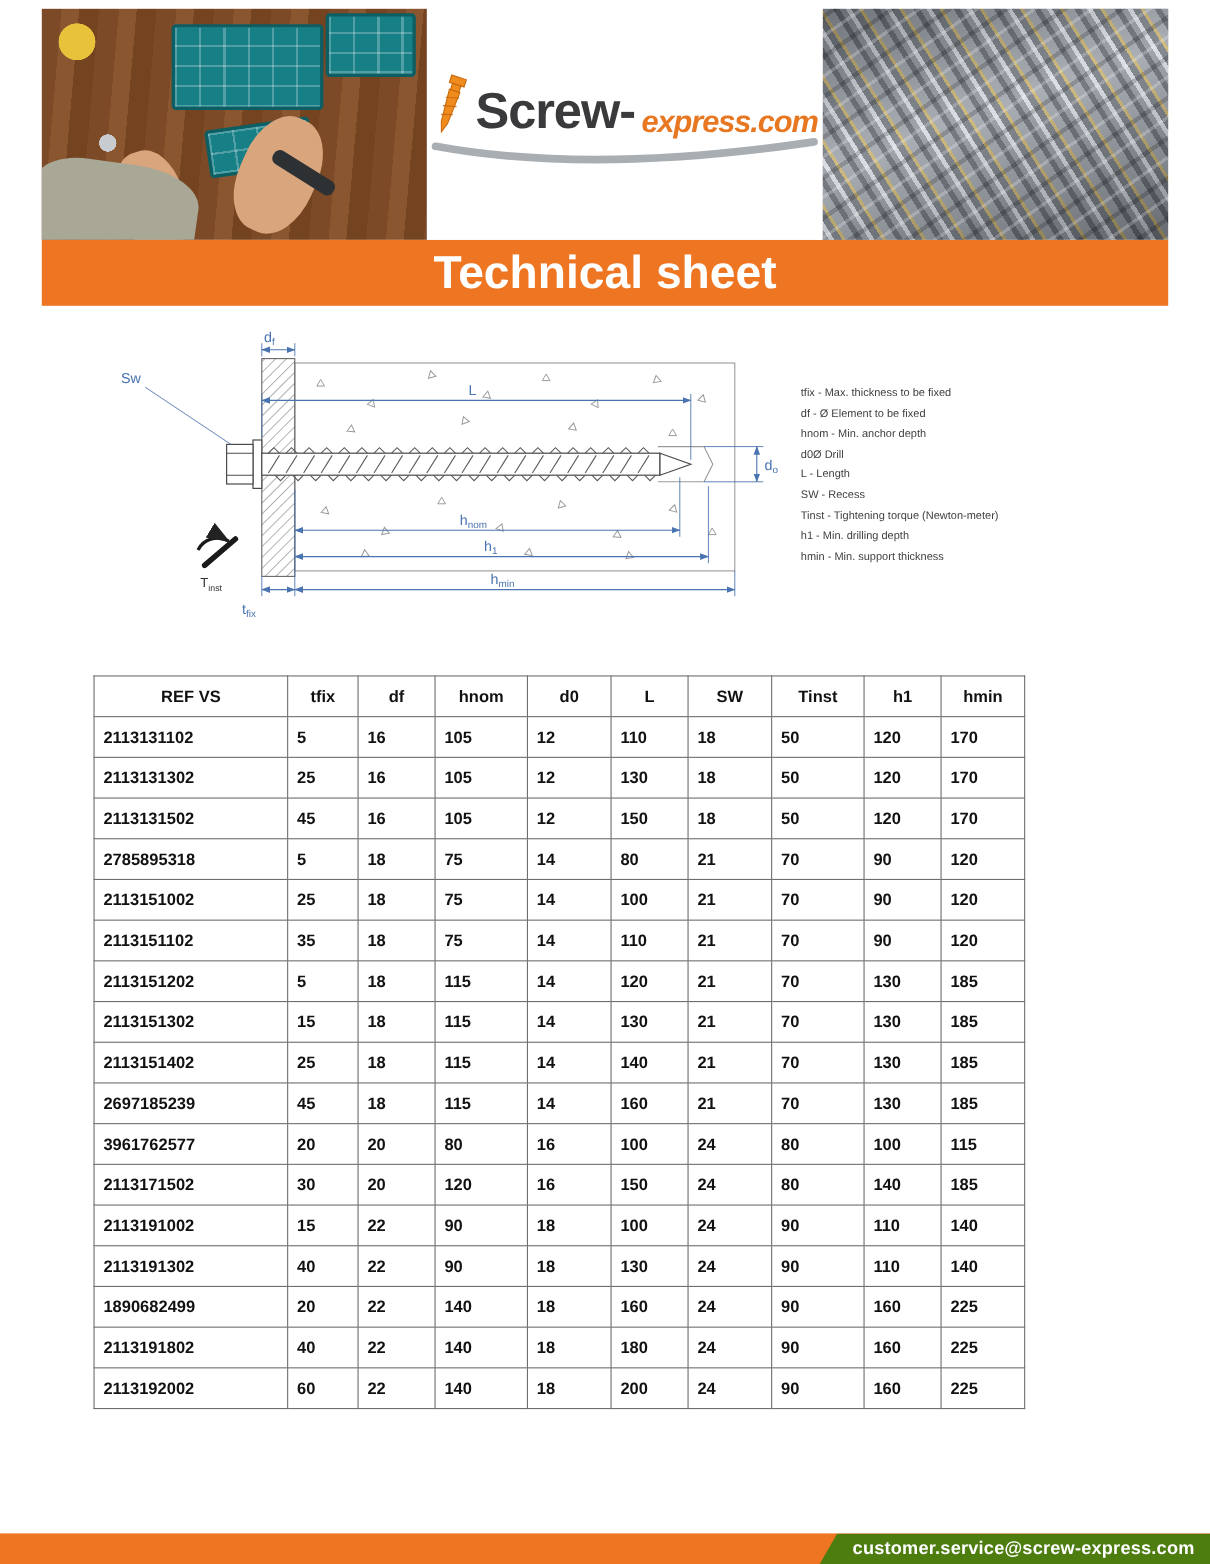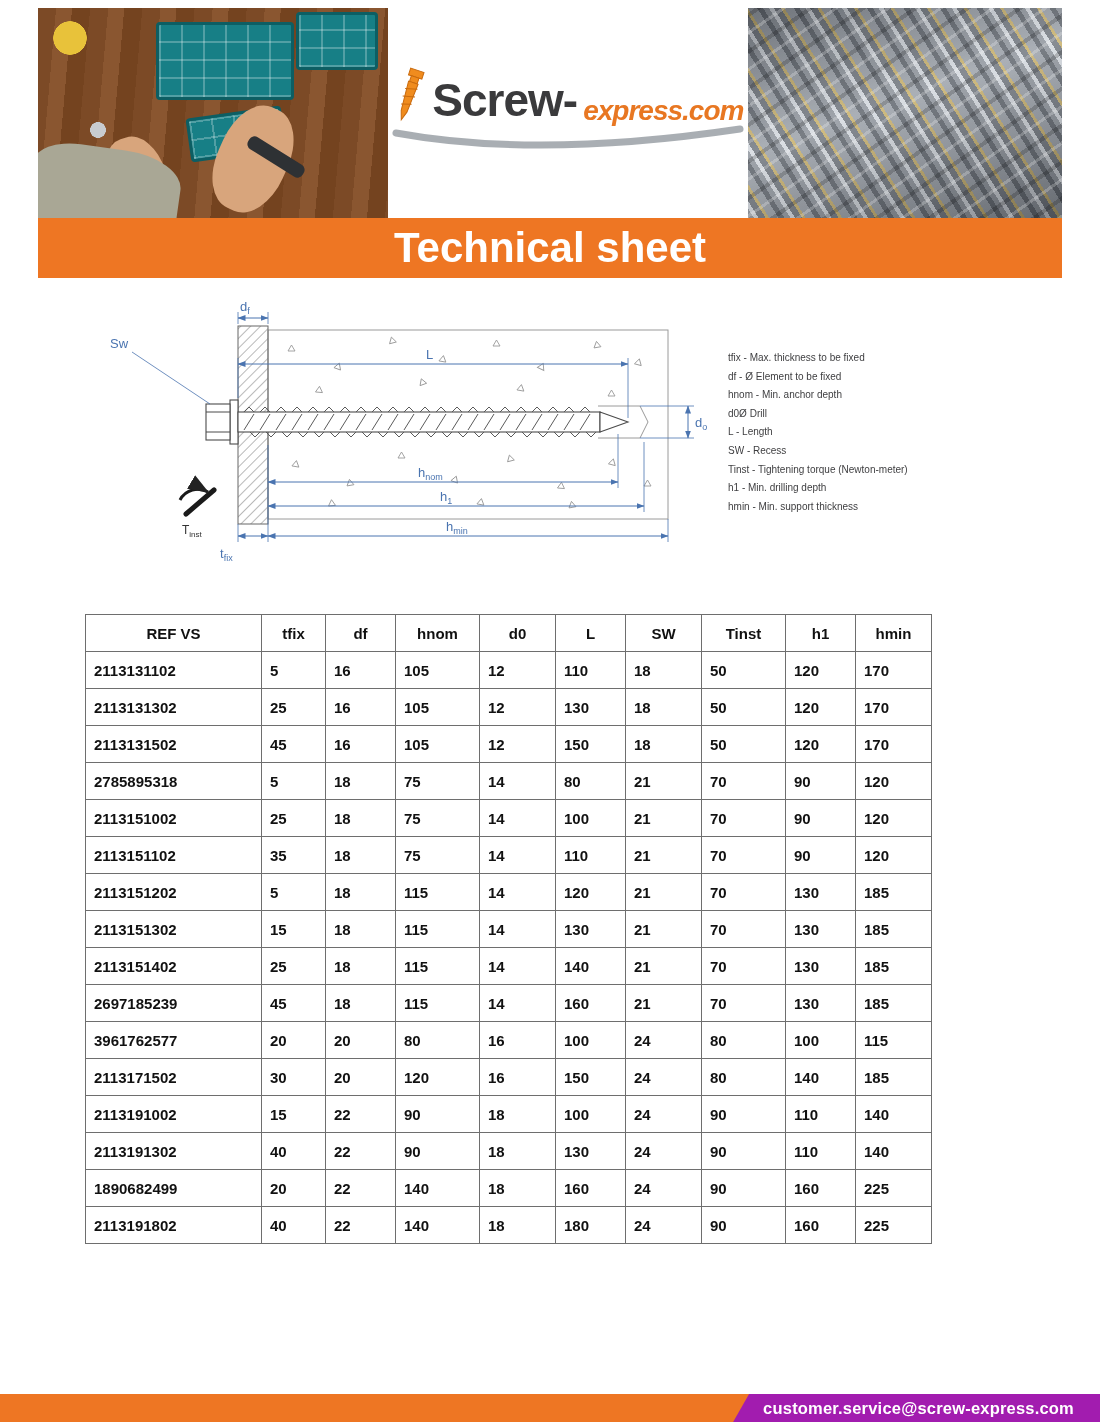--- a/index.html
+++ b/index.html
@@ -63,21 +63,21 @@
 
   
   .spec-table{margin:22px 0 0 85px;border-collapse:collapse;table-layout:fixed;width:846px}
   .spec-table th,.spec-table td{border:1px solid #6e6e6e;font-size:15px;font-weight:700;color:#111;
       padding:9.5px 8px;text-align:left;overflow:hidden}
   .spec-table th{text-align:center}
   .spec-table th.ref{text-align:center}
 
   
   .footer{position:absolute;bottom:0;left:0;width:1100px;height:28px;background:#ee7623;display:flex;justify-content:flex-end;align-items:stretch}
-  .footer-dark{background:#a21caf;display:flex;align-items:center;padding:0 26px 0 30px;
+  .footer-dark{background:#4d7c0f;display:flex;align-items:center;padding:0 14px 0 30px;
       clip-path:polygon(16px 0,100% 0,100% 100%,0 100%)}
   .footer-dark span{color:#fff;font-size:16.5px;font-weight:700;letter-spacing:.2px}
 </style>
 </head>
 <body>
 
 <div class="page">
 
   <div class="header-band">
     <div class="photo photo-left">
@@ -513,20 +513,32 @@
           <td>40</td>
           <td>22</td>
           <td>140</td>
           <td>18</td>
           <td>180</td>
           <td>24</td>
           <td>90</td>
           <td>160</td>
           <td>225</td>
         </tr>
+        <tr>
+          <td>2113192002</td>
+          <td>60</td>
+          <td>22</td>
+          <td>140</td>
+          <td>18</td>
+          <td>200</td>
+          <td>24</td>
+          <td>90</td>
+          <td>160</td>
+          <td>225</td>
+        </tr>
       </tbody>
   </table>
 
   <div class="footer">
     <div class="footer-dark">
       <span>customer.service@screw-express.com</span>
     </div>
   </div>
 
 </div>

